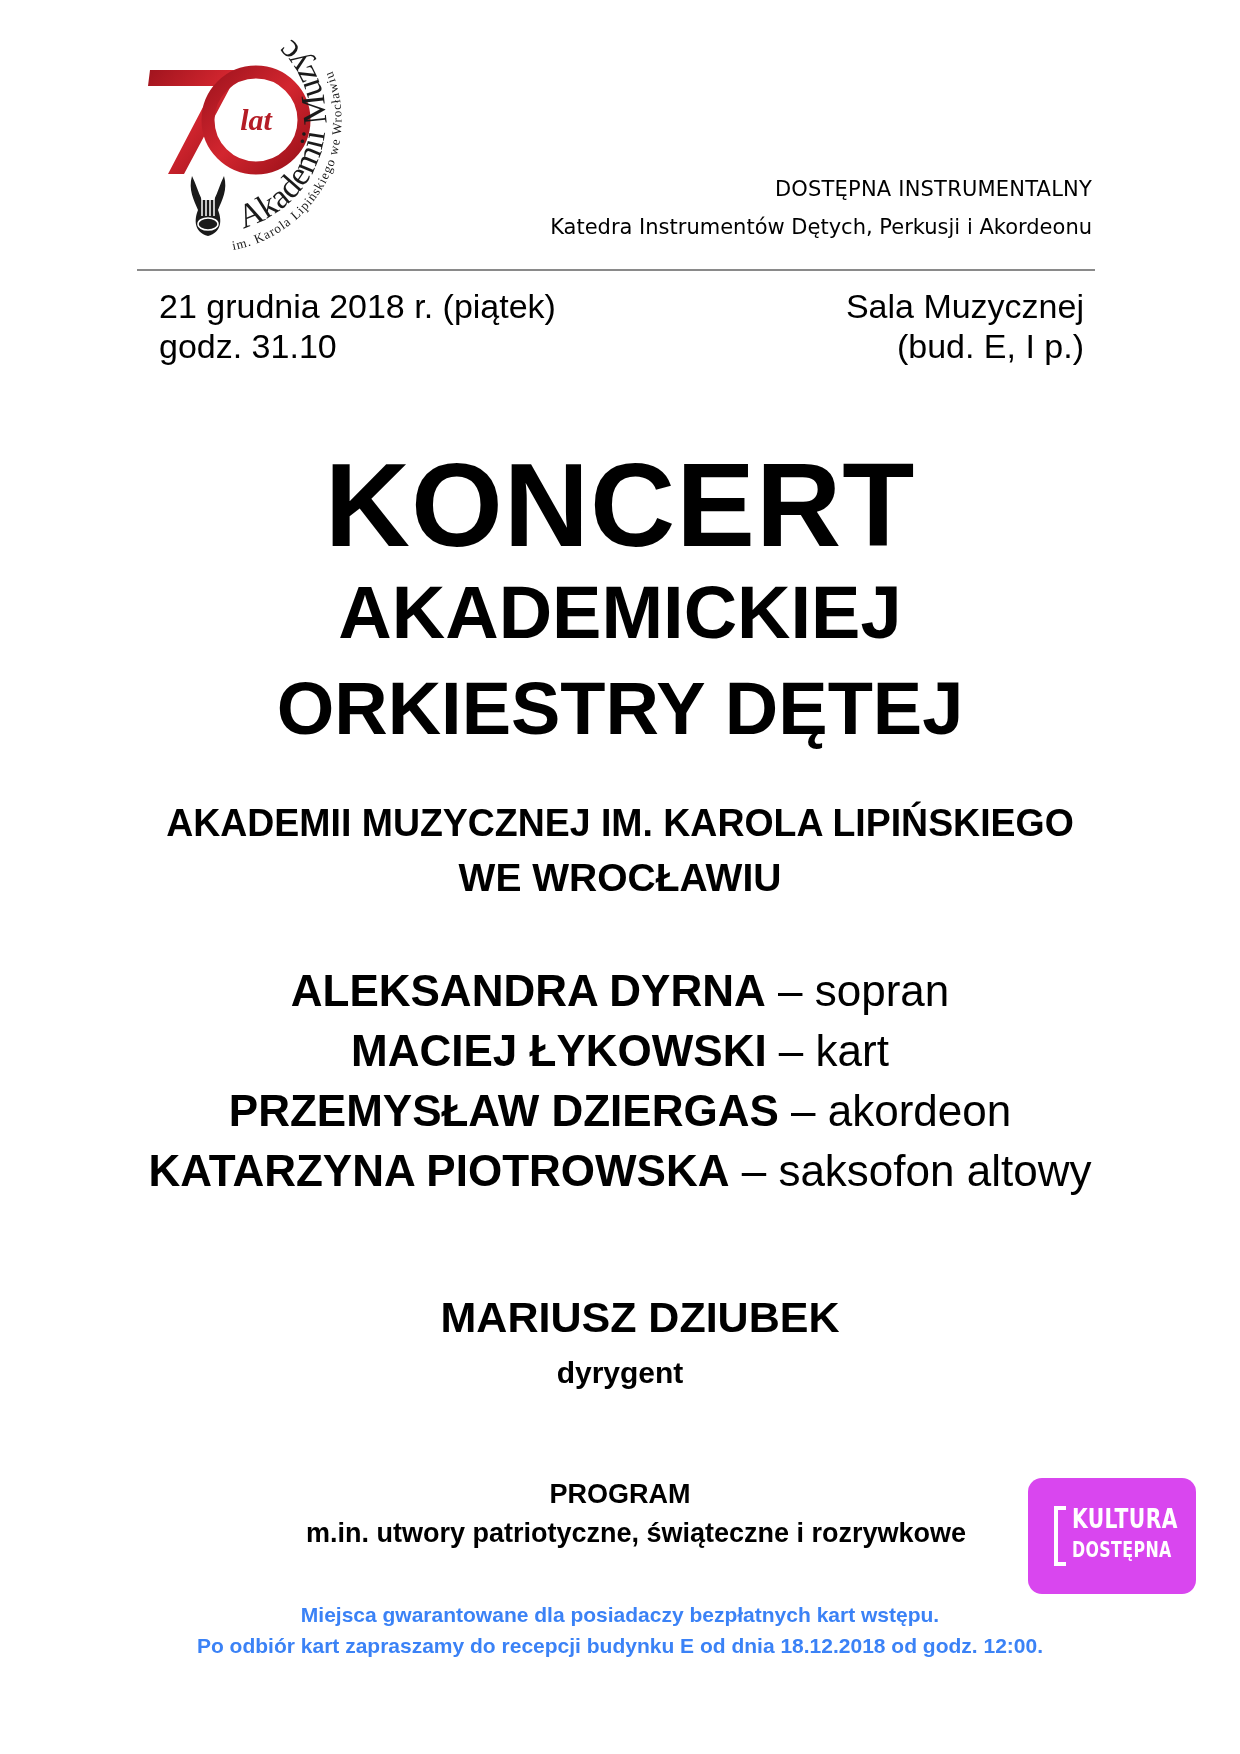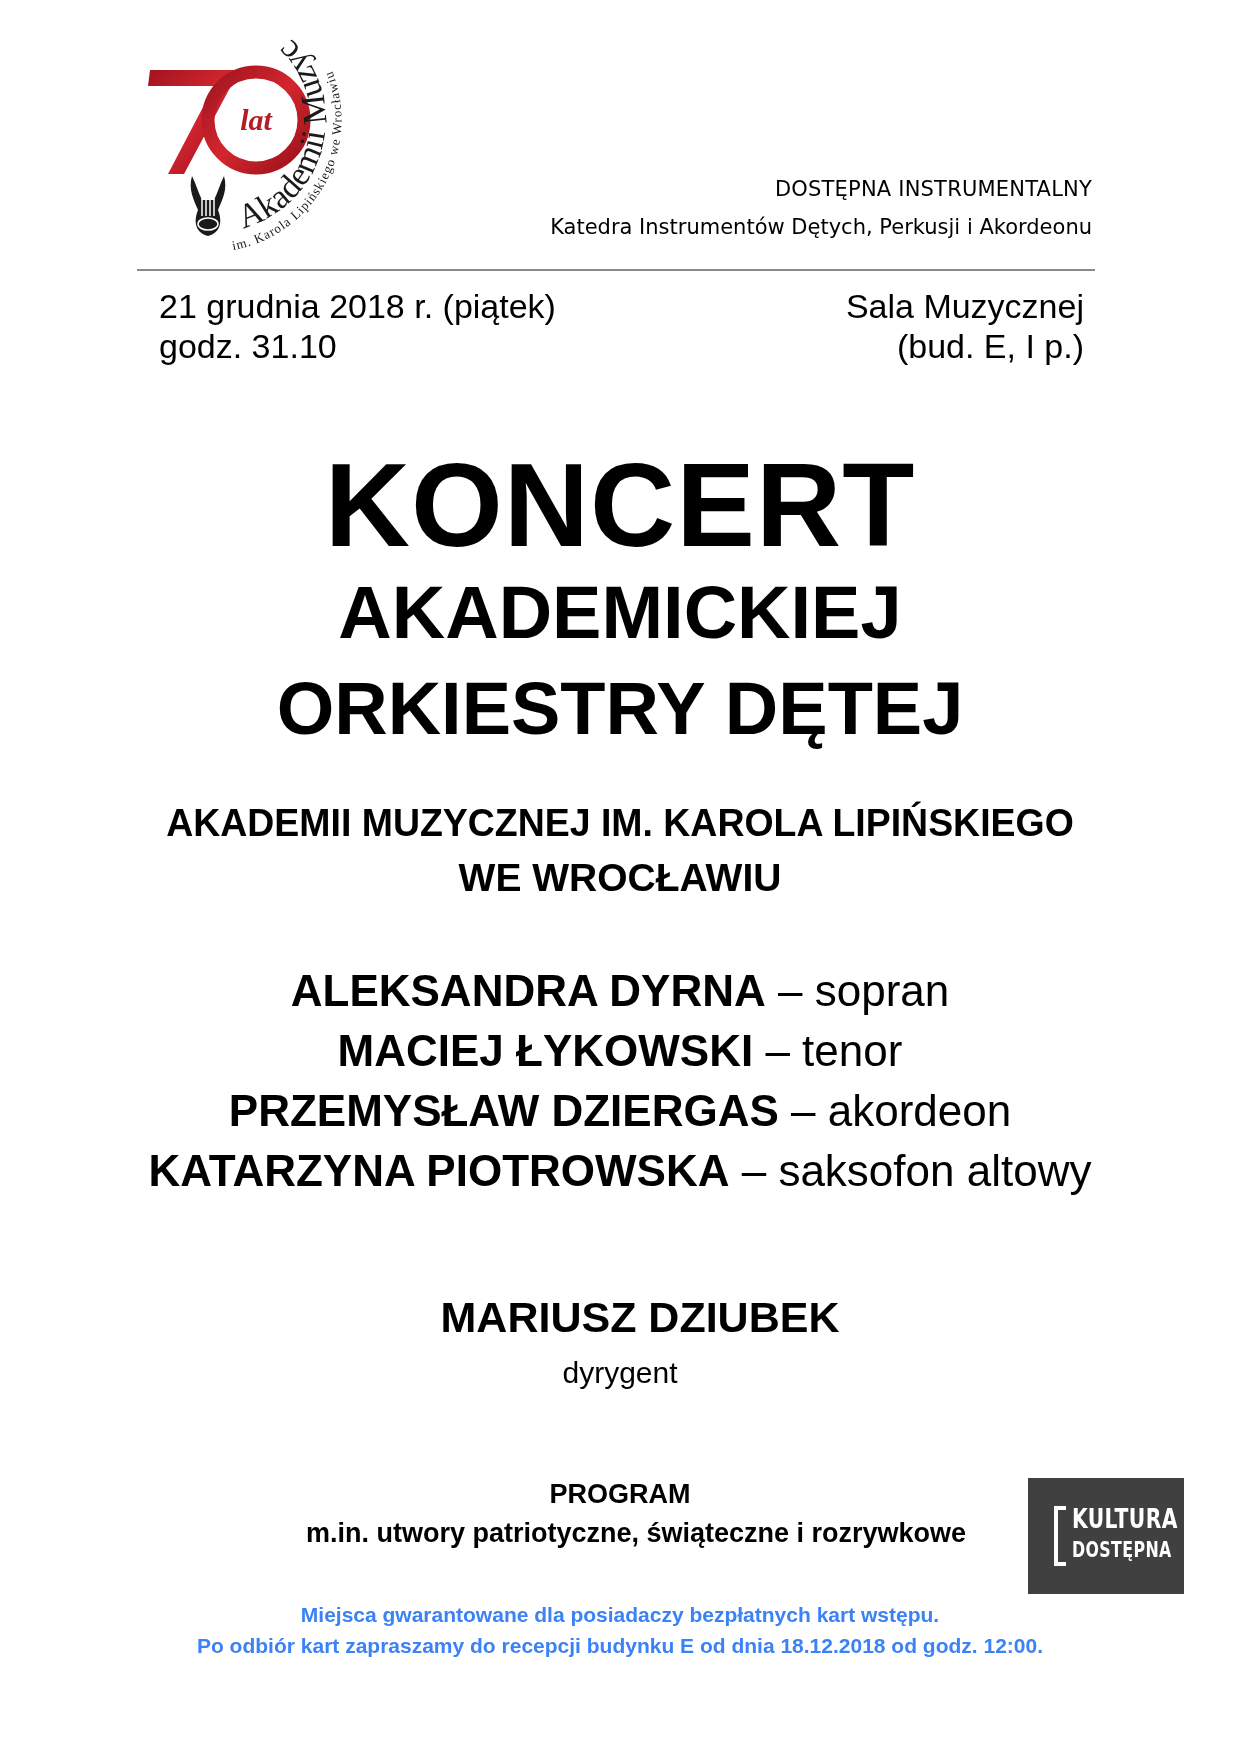--- a/index.html
+++ b/index.html
@@ -29,30 +29,30 @@
 
   .perf { font-size: 44px; line-height: 52px; }
   .perf .name { font-weight: bold; }
   .perf .role { font-weight: normal; }
   #perf-0 { top: 965px; }
   #perf-1 { top: 1025px; }
   #perf-2 { top: 1085px; }
   #perf-3 { top: 1145px; }
 
   #conductor { top: 1287px; font-size: 43px; font-weight: bold; line-height: 60px; padding-left: 20px; }
-  #conductor-role { top: 1355px; font-size: 30px; font-weight: normal; line-height: 36px; }
+  #conductor-role { top: 1355px; font-size: 30px; font-weight: bold; line-height: 36px; }
 
   #program-label { top: 1477px; font-size: 27px; font-weight: bold; line-height: 34px; }
   #program-desc { top: 1516px; font-size: 27px; font-weight: bold; line-height: 34px; padding-left: 16px; }
 
   .note { color: #3b82f6; font-size: 21px; font-weight: bold; line-height: 28px; }
   #note-1 { top: 1601px; }
   #note-2 { top: 1632px; }
 
-  #kd-badge { left: 1028px; top: 1478px; width: 156px; height: 116px; background: #404040; }
+  #kd-badge { left: 1028px; top: 1478px; width: 168px; height: 116px; background: #d946ef; border-radius: 14px; }
   #kd-badge .bracket { position: absolute; left: 26px; top: 28px; width: 12px; height: 60px;
                        border: 4px solid #fff; border-right: none; box-sizing: border-box; }
   #kd-badge .line1 { position: absolute; left: 44px; top: 26px; color: #fff; font-size: 26px; font-weight: bold;
                      font-family: "DejaVu Sans", sans-serif; transform: scaleX(0.78); transform-origin: left top; letter-spacing: 0.5px; line-height: 30px; }
   #kd-badge .line2 { position: absolute; left: 44px; top: 58px; color: #fff; font-size: 22px; font-weight: bold;
                      font-family: "DejaVu Sans", sans-serif; transform: scaleX(0.72); transform-origin: left top; letter-spacing: 0.5px; line-height: 28px; }
 </style>
 </head>
 <body>
 
@@ -108,21 +108,21 @@
 <div id="title-sub1" class="abs center">AKADEMICKIEJ</div>
 <div id="title-sub2" class="abs center">ORKIESTRY DĘTEJ</div>
 
 <div id="inst1" class="abs center">AKADEMII MUZYCZNEJ IM. KAROLA LIPIŃSKIEGO</div>
 <div id="inst2" class="abs center">WE WROCŁAWIU</div>
 
 <div id="perf-0" class="abs center perf">
   <span class="name">ALEKSANDRA DYRNA</span><span class="role"> – sopran</span>
 </div>
 <div id="perf-1" class="abs center perf">
-  <span class="name">MACIEJ ŁYKOWSKI</span><span class="role"> – tenor</span>
+  <span class="name">MACIEJ ŁYKOWSKI</span><span class="role"> – kart</span>
 </div>
 <div id="perf-2" class="abs center perf">
   <span class="name">PRZEMYSŁAW DZIERGAS</span><span class="role"> – akordeon</span>
 </div>
 <div id="perf-3" class="abs center perf">
   <span class="name">KATARZYNA PIOTROWSKA</span><span class="role"> – saksofon altowy</span>
 </div>
 
 <div id="conductor" class="abs center">MARIUSZ DZIUBEK</div>
 <div id="conductor-role" class="abs center">dyrygent</div>

